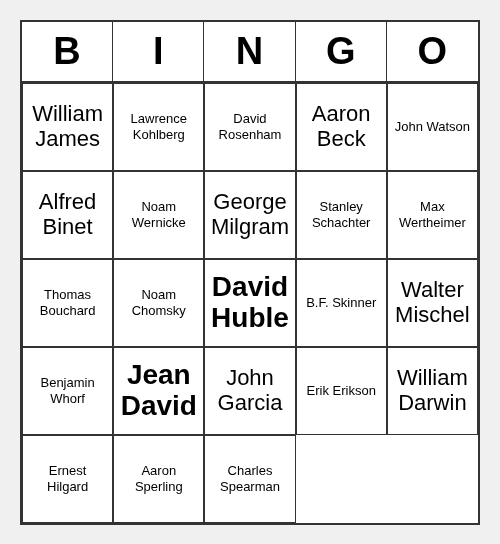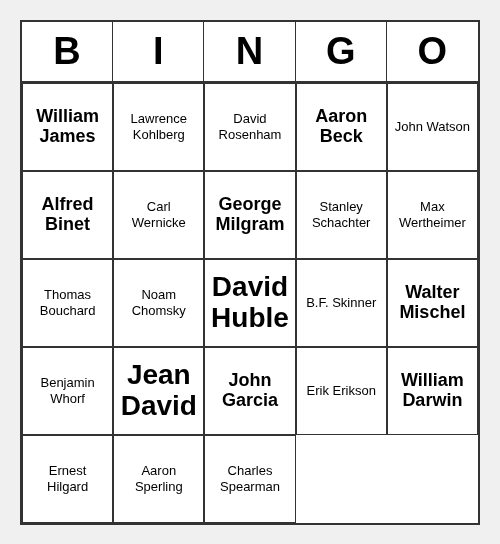--- a/index.html
+++ b/index.html
@@ -40,22 +40,22 @@
       min-height: 88px;
       display: flex;
       align-items: center;
       justify-content: center;
       text-align: center;
       padding: 4px;
       font-size: 13px;
       line-height: 1.2;
     }
     .bingo-cell.large-text {
-      font-size: 18px;
-      font-weight: bold;
+      font-size: 22px;
+      font-weight: normal;
       line-height: 1.1;
     }
     .bingo-cell.free {
       font-size: 24px;
       font-weight: bold;
     }
     .bingo-cell.xlarge {
       font-size: 28px;
       font-weight: bold;
       line-height: 1.1;
@@ -72,21 +72,21 @@
       <div class="bingo-header-cell">G</div>
       <div class="bingo-header-cell">O</div>
     </div>
   <div class="bingo-grid">
   <div class="bingo-cell large-text">William James</div>
       <div class="bingo-cell">Lawrence Kohlberg</div>
       <div class="bingo-cell">David Rosenham</div>
       <div class="bingo-cell large-text">Aaron Beck</div>
       <div class="bingo-cell">John Watson</div>
       <div class="bingo-cell large-text">Alfred Binet</div>
-      <div class="bingo-cell">Carl Wernicke</div>
+      <div class="bingo-cell">Noam Wernicke</div>
       <div class="bingo-cell large-text">George Milgram</div>
       <div class="bingo-cell">Stanley Schachter</div>
       <div class="bingo-cell">Max Wertheimer</div>
       <div class="bingo-cell">Thomas Bouchard</div>
       <div class="bingo-cell">Noam Chomsky</div>
       <div class="bingo-cell xlarge">David Huble</div>
       <div class="bingo-cell">B.F. Skinner</div>
       <div class="bingo-cell large-text">Walter Mischel</div>
       <div class="bingo-cell">Benjamin Whorf</div>
       <div class="bingo-cell xlarge">Jean David</div>

